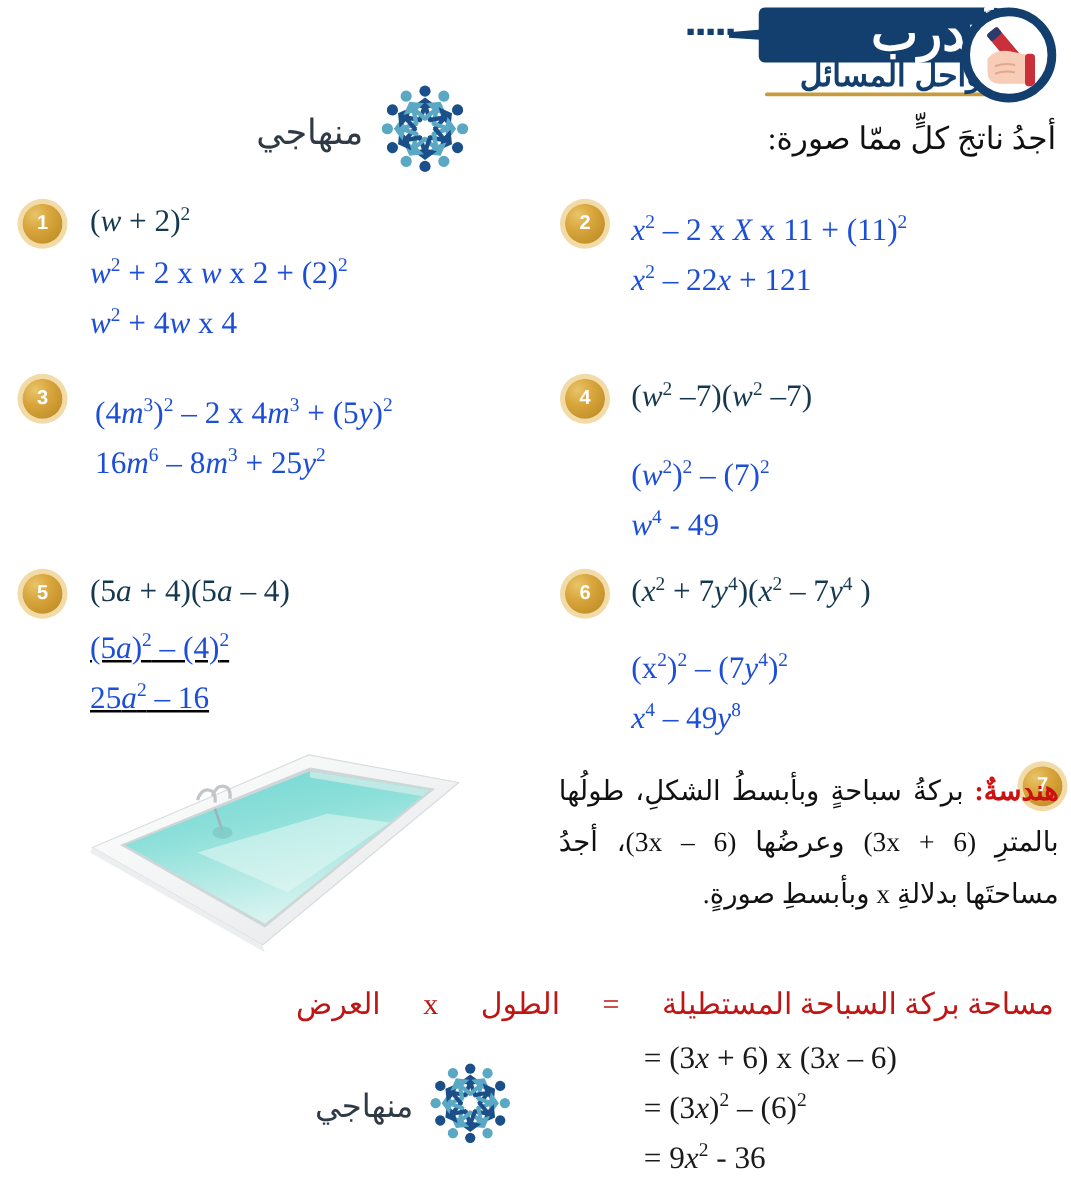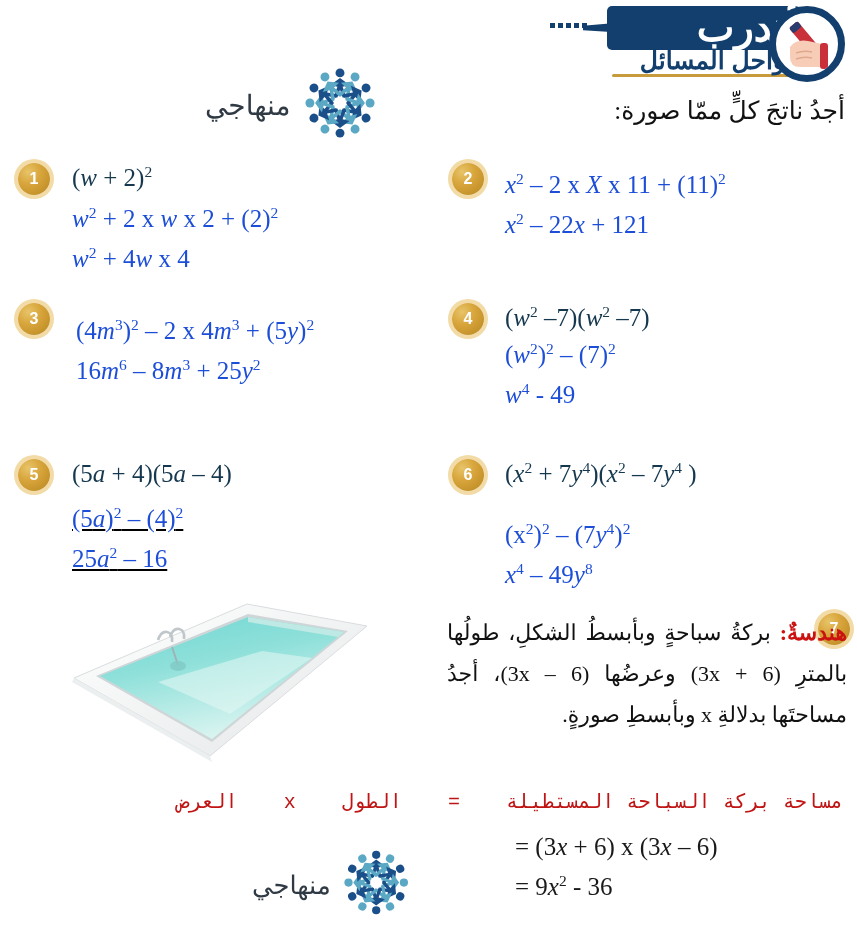--- a/index.html
+++ b/index.html
@@ -208,22 +208,22 @@
     top: 596px;
     width: 312px;
     height: 168px;
   }
 
   .red-line {
     position: absolute;
     right: 14px;
     top: 789px;
     direction: rtl;
-    font-family: Liberation Mono, monospace;
-    font-size: 20px;
+    font-family: Liberation Serif, serif;
+    font-size: 24px;
     color: #c01515;
     white-space: nowrap;
   }
   .red-line .gap { display: inline-block; width: 22px; }
 
   .geo-steps {
     position: absolute;
     left: 515px;
     top: 827px;
     font-size: 25px;
@@ -349,21 +349,21 @@
 <div class="problem" style="left:72px; top:301px;">
   <div class="prob-steps" style="margin-top:10px; margin-left:4px;">
     <div class="prob-step">(4<i class="v">m</i><sup>3</sup>)<sup>2</sup> – 2 x 4<i class="v">m</i><sup>3</sup> + (5<i class="v">y</i>)<sup>2</sup></div>
     <div class="prob-step">16<i class="v">m</i><sup>6</sup> – 8<i class="v">m</i><sup>3</sup> + 25<i class="v">y</i><sup>2</sup></div>
   </div>
 </div>
 
 <div class="badge" style="left:452px; top:303px;">4</div>
 <div class="problem" style="left:505px; top:301px;">
   <div class="prob-statement">(<i class="v">w</i><sup>2</sup> –7)(<i class="v">w</i><sup>2</sup> –7)</div>
-  <div class="prob-steps" style="margin-top:0;">
+  <div class="prob-steps" style="margin-top:26px;">
     <div class="prob-step">(<i class="v">w</i><sup>2</sup>)<sup>2</sup> – (7)<sup>2</sup></div>
     <div class="prob-step"><i class="v">w</i><sup>4</sup> - 49</div>
   </div>
 </div>
 
 <div class="badge" style="left:18px; top:459px;">5</div>
 <div class="problem" style="left:72px; top:457px;">
   <div class="prob-statement">(5<i class="v">a</i> + 4)(5<i class="v">a</i> – 4)</div>
   <div class="prob-steps" style="margin-top:8px;text-decoration:underline;">
     <div class="prob-step">(5<i class="v">a</i>)<sup>2</sup> – (4)<sup>2</sup></div>
@@ -431,20 +431,21 @@
   <span class="gap"></span>
   <span>الطول</span>
   <span class="gap"></span>
   <span>x</span>
   <span class="gap"></span>
   <span>العرض</span>
 </div>
 
 <div class="geo-steps">
   <div>= (3<i class="v">x</i> + 6) x (3<i class="v">x</i> – 6)</div>
+  <div>= (3<i class="v">x</i>)<sup>2</sup> – (6)<sup>2</sup></div>
   <div>= 9<i class="v">x</i><sup>2</sup> - 36</div>
 </div>
 
 <div class="mnhaji-bottom">
   <span class="mnhaji-word">منهاجي</span>
   <span>
     <svg width="86" height="86" viewBox="0 0 100 100">
       <g>
         <g transform="rotate(0 50 50)">
             <circle cx="50" cy="15" r="5.2" fill="#1b4f8a"></circle>

